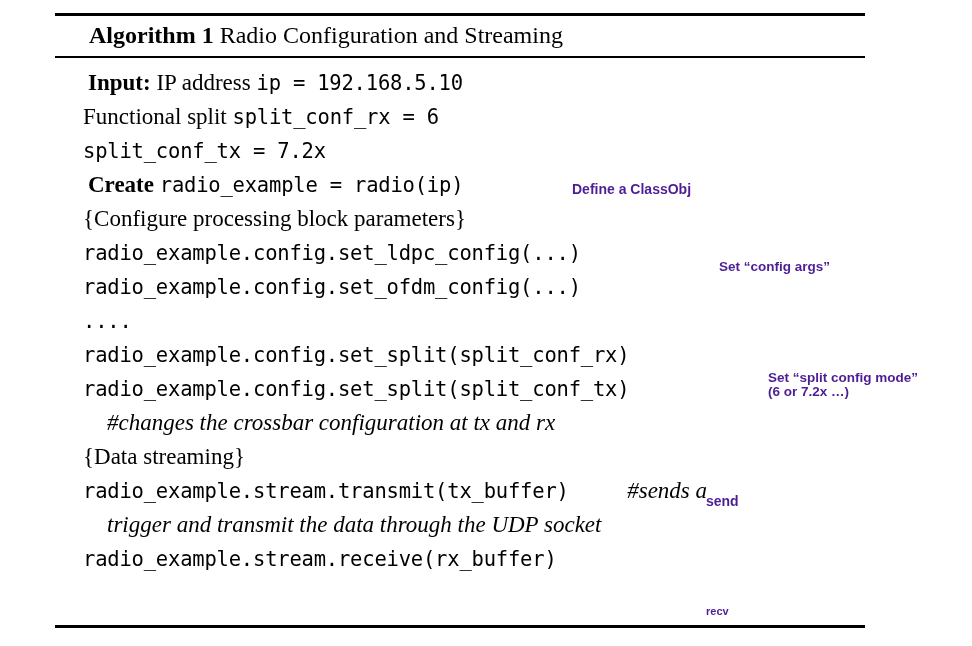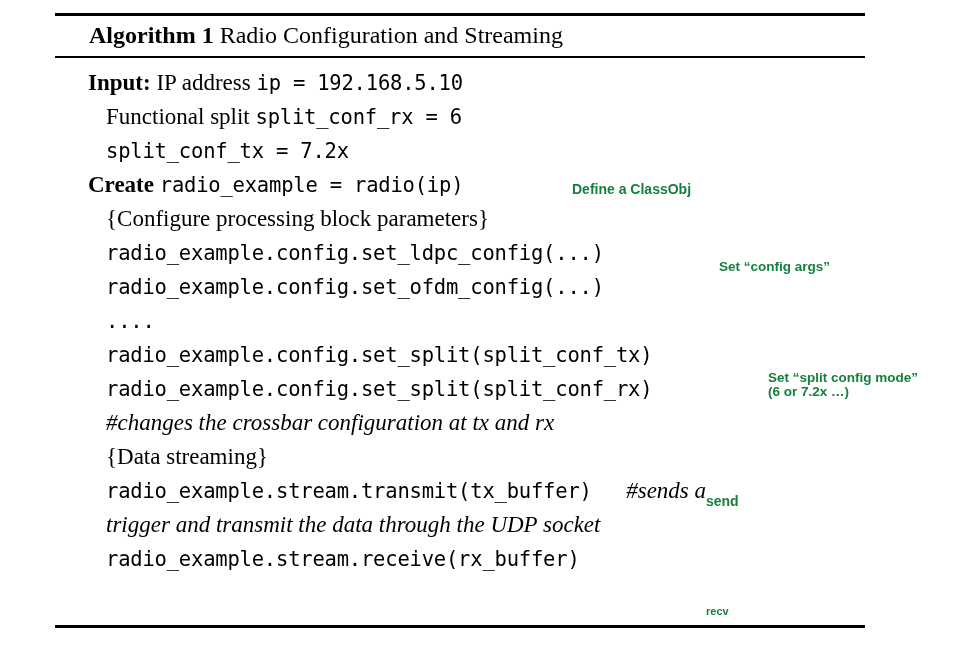--- a/index.html
+++ b/index.html
@@ -47,49 +47,50 @@
     top: 66px;
     width: 797px;
   }
   .line {
     position: relative;
     height: 34px;
     white-space: nowrap;
     font-size: 23px;
     line-height: 34px;
   }
-  .ind { padding-left: 106px; }
+  .ind { padding-left: 83px; }
   .ind-b { padding-left: 88px; }
 
   .kw {
     font-family: "Liberation Serif", "DejaVu Serif", serif;
     font-weight: bold;
     font-size: 23px;
   }
   .rm {
     font-family: "Liberation Serif", "DejaVu Serif", serif;
     font-size: 23px;
   }
   .it {
     font-family: "Liberation Serif", "DejaVu Serif", serif;
     font-style: italic;
     font-size: 23px;
+    margin-left: 24px;
   }
   .mono {
     font-family: "DejaVu Sans Mono", "Liberation Mono", monospace;
     font-size: 20.5px;
     letter-spacing: -0.2px;
   }
 
   
   .annot {
     position: absolute;
     font-family: "Liberation Sans", "DejaVu Sans", sans-serif;
     font-weight: bold;
-    color: #15803d;
+    color: #4c1d95;
     white-space: nowrap;
     line-height: 1.05;
   }
   .annot-classobj { left: 572px; top: 182px;  font-size: 14px; }
   .annot-cfgargs  { left: 719px; top: 260px;  font-size: 13.5px; }
   .annot-split    { left: 768px; top: 371px;  font-size: 13.5px; }
   .annot-send     { left: 706px; top: 494px;  font-size: 14px; }
   .annot-recv     { left: 706px; top: 606px;  font-size: 11px; }
 
   .annot span { display: block; }
@@ -118,23 +119,23 @@
     <div class="line ind-b"><span class="kw">Create</span><span class="rm">&nbsp;</span><span class="mono">radio_example = radio(ip)</span></div>
 
     <div class="line ind"><span class="rm">{Configure processing block parameters}</span></div>
 
     <div class="line ind"><span class="mono">radio_example.config.set_ldpc_config(...)</span></div>
 
     <div class="line ind"><span class="mono">radio_example.config.set_ofdm_config(...)</span></div>
 
     <div class="line ind"><span class="mono">....</span></div>
 
+    <div class="line ind"><span class="mono">radio_example.config.set_split(split_conf_rx)</span></div>
+
     <div class="line ind"><span class="mono">radio_example.config.set_split(split_conf_tx)</span></div>
-
-    <div class="line ind"><span class="mono">radio_example.config.set_split(split_conf_rx)</span></div>
 
     <div class="line ind"><span class="it">#changes the crossbar configuration at tx and rx</span></div>
 
     <div class="line ind"><span class="rm">{Data streaming}</span></div>
 
     <div class="line ind"><span class="mono">radio_example.stream.transmit(tx_buffer)</span><span class="it">&nbsp;&nbsp;&nbsp;&nbsp;&nbsp;&nbsp;<span>#sends a</span></span></div>
 
     <div class="line ind"><span class="it">trigger and transmit the data through the UDP socket</span></div>
 
     <div class="line ind"><span class="mono">radio_example.stream.receive(rx_buffer)</span></div>

